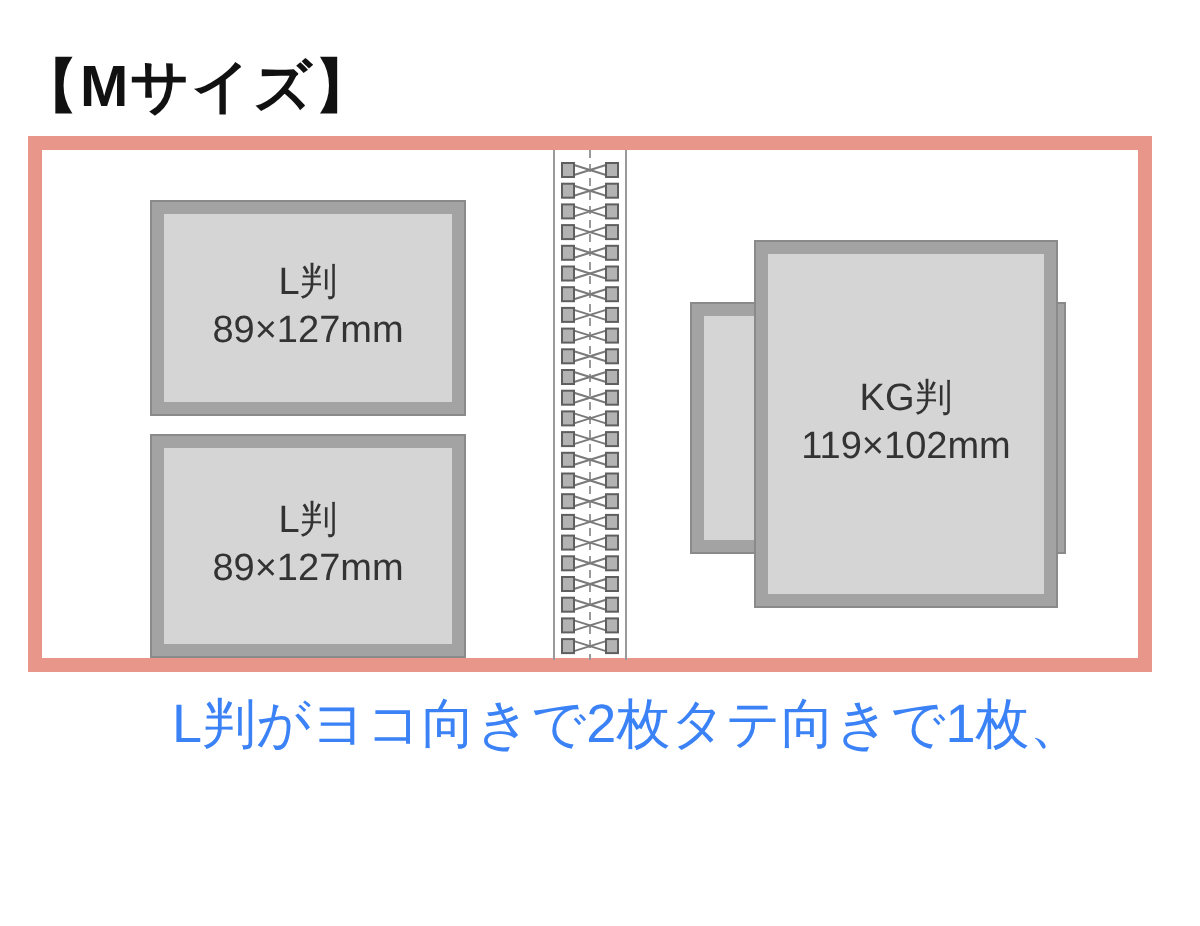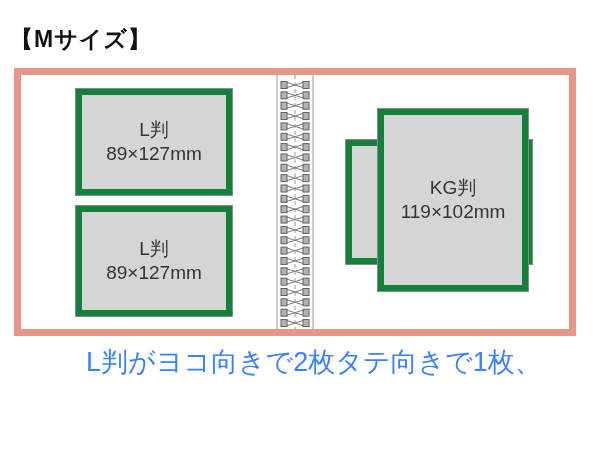--- a/index.html
+++ b/index.html
@@ -15,33 +15,34 @@
     color:var(--ink);
   }
   .canvas{
     position:relative;
     width:600px;height:463px;
     background:#fff;
     overflow:hidden;
   }
   .page-title{
     position:absolute;left:10px;top:24px;
-    font-size:23px;font-weight:bold;color:#111;
+    font-size:29px;font-weight:bold;color:#111;
     letter-spacing:1px;white-space:nowrap;
   }
   .album-frame{
     position:absolute;left:14px;top:68px;
     width:562px;height:268px;
     border:7px solid var(--frame);
     background:#fff;
   }
   .photo-slot{
     position:absolute;
-    background:#15803d;
+    background:#a3a3a3;
     border:1px solid var(--slot-border);
+    margin-top:12px;
   }
   .slot-l1{left:75px;top:88px;width:158px;height:108px;}
   .slot-l2{left:75px;top:205px;width:158px;height:112px;}
   .slot-kg-landscape{left:345px;top:139px;width:188px;height:126px;z-index:1;}
   .slot-kg-portrait{left:377px;top:108px;width:152px;height:184px;z-index:2;}
   .photo-area{
     position:absolute;inset:6px;
     background:var(--photo);
     display:flex;flex-direction:column;
     align-items:center;justify-content:center;

